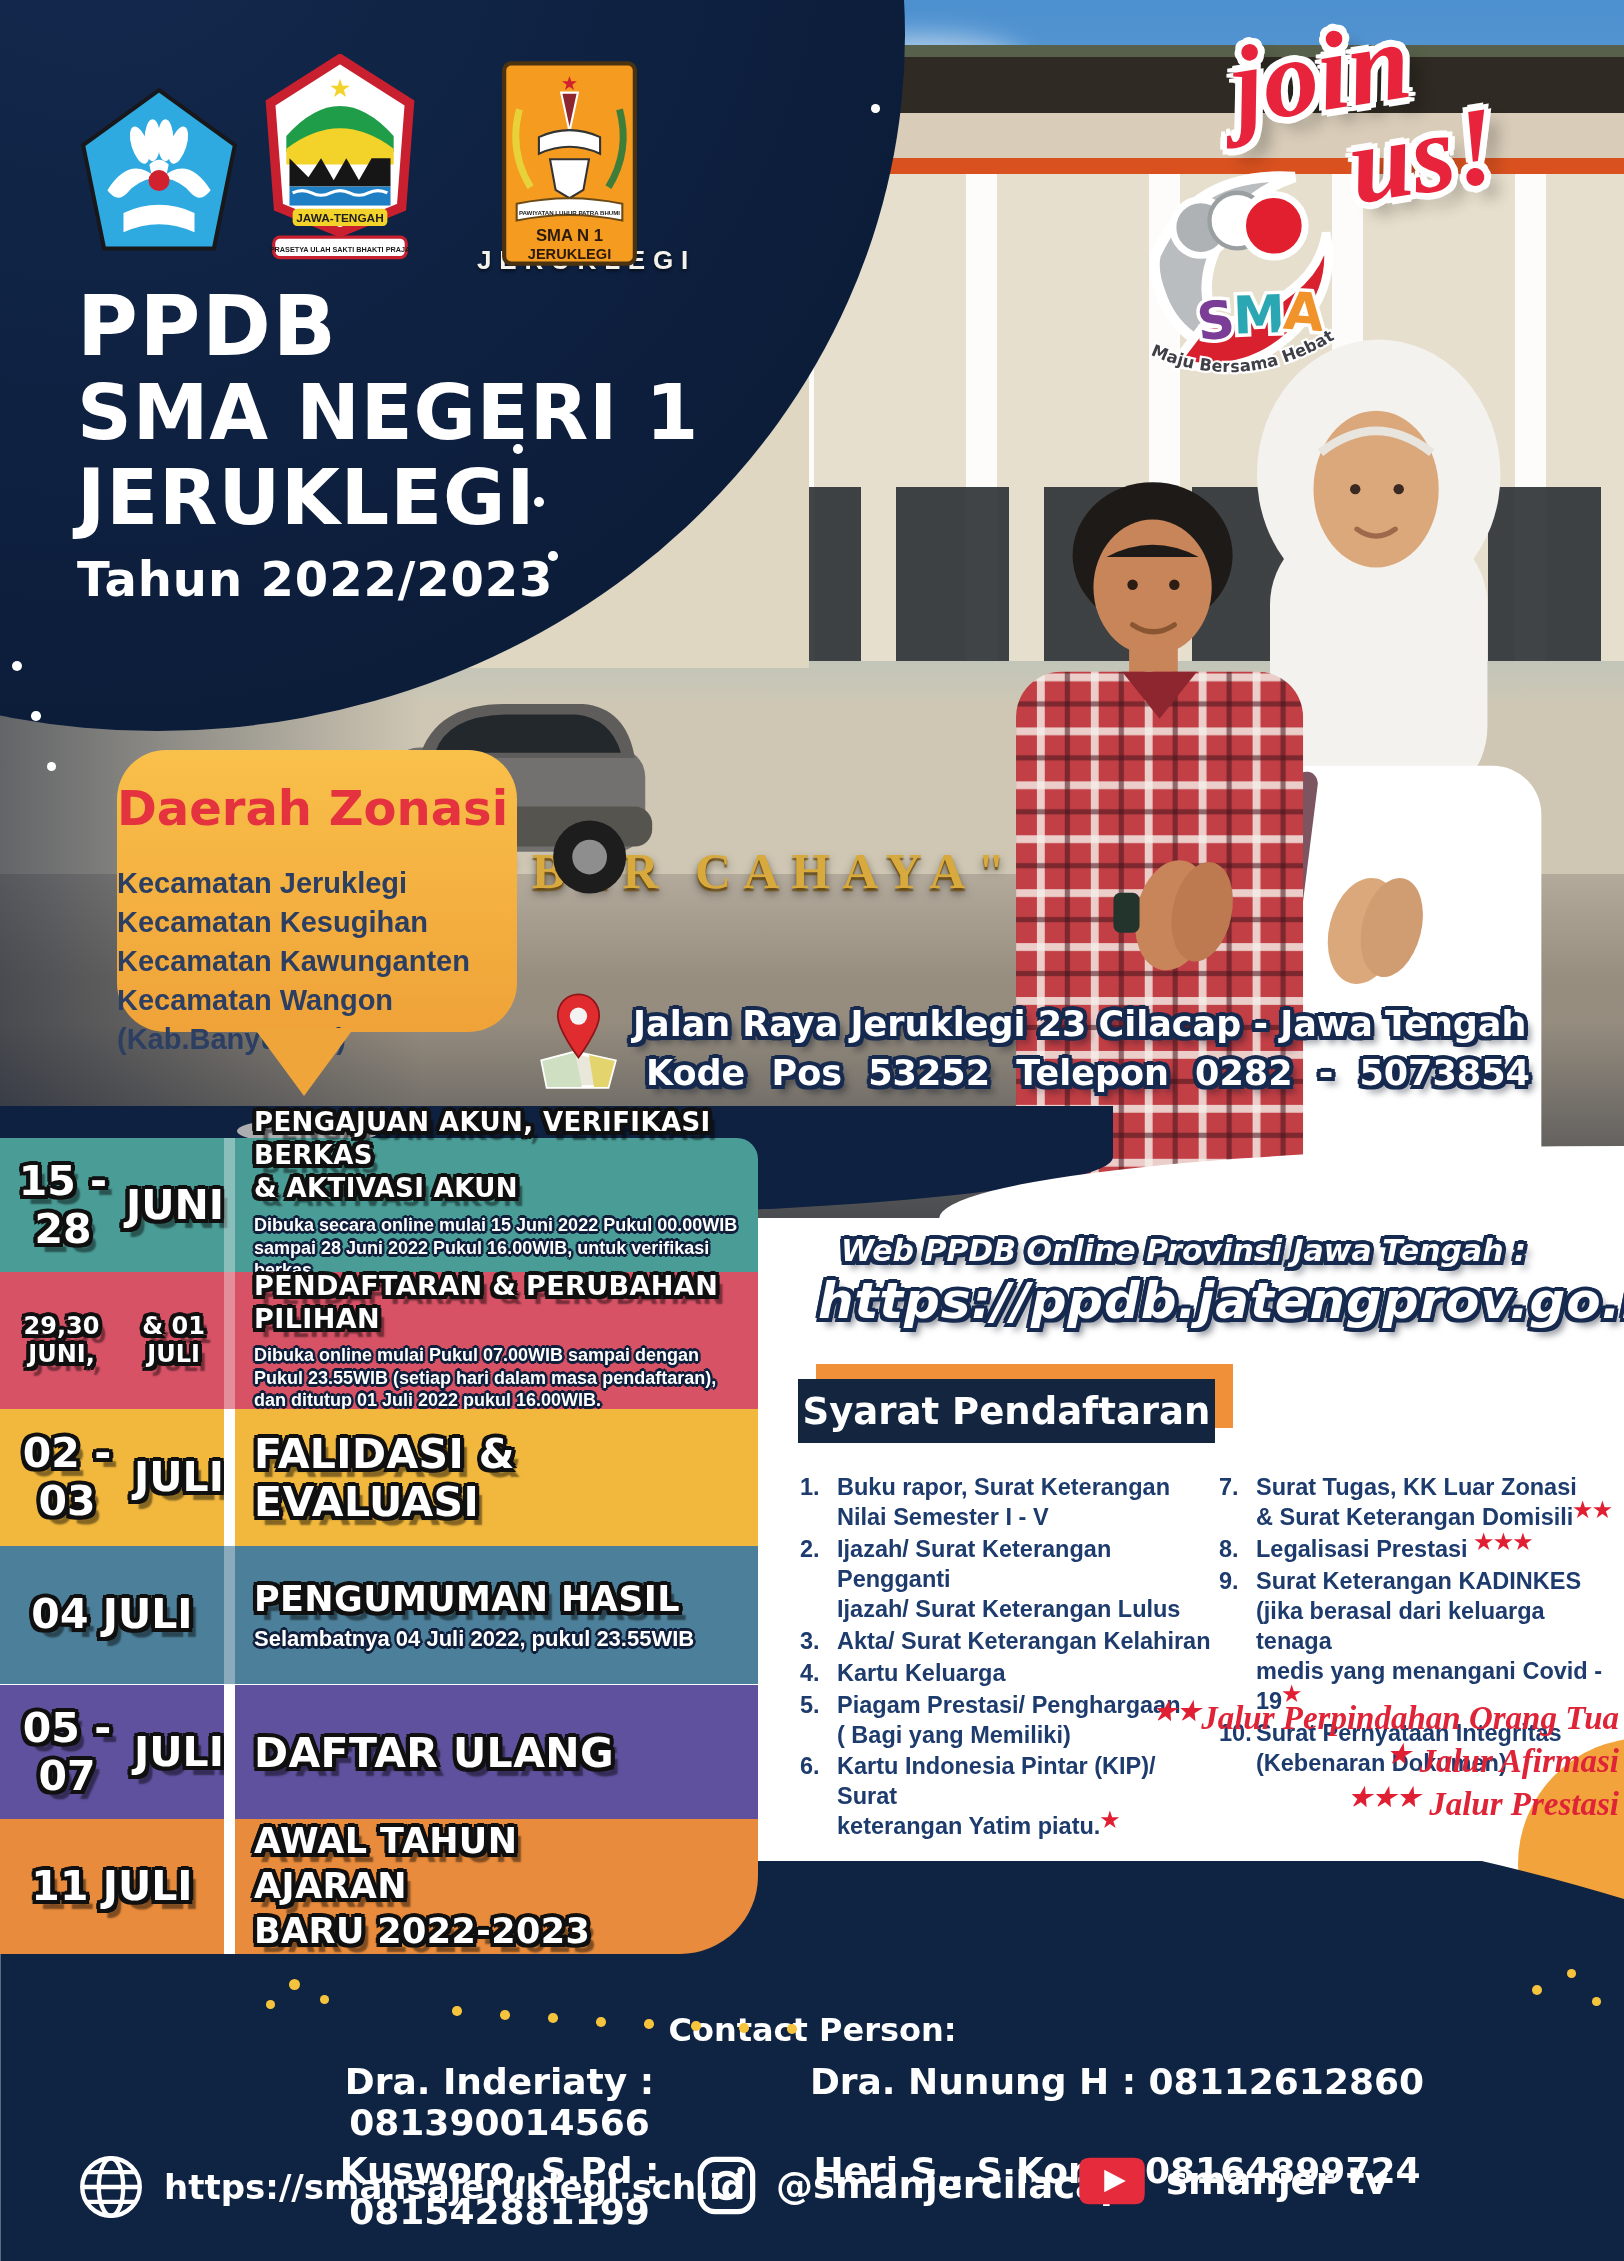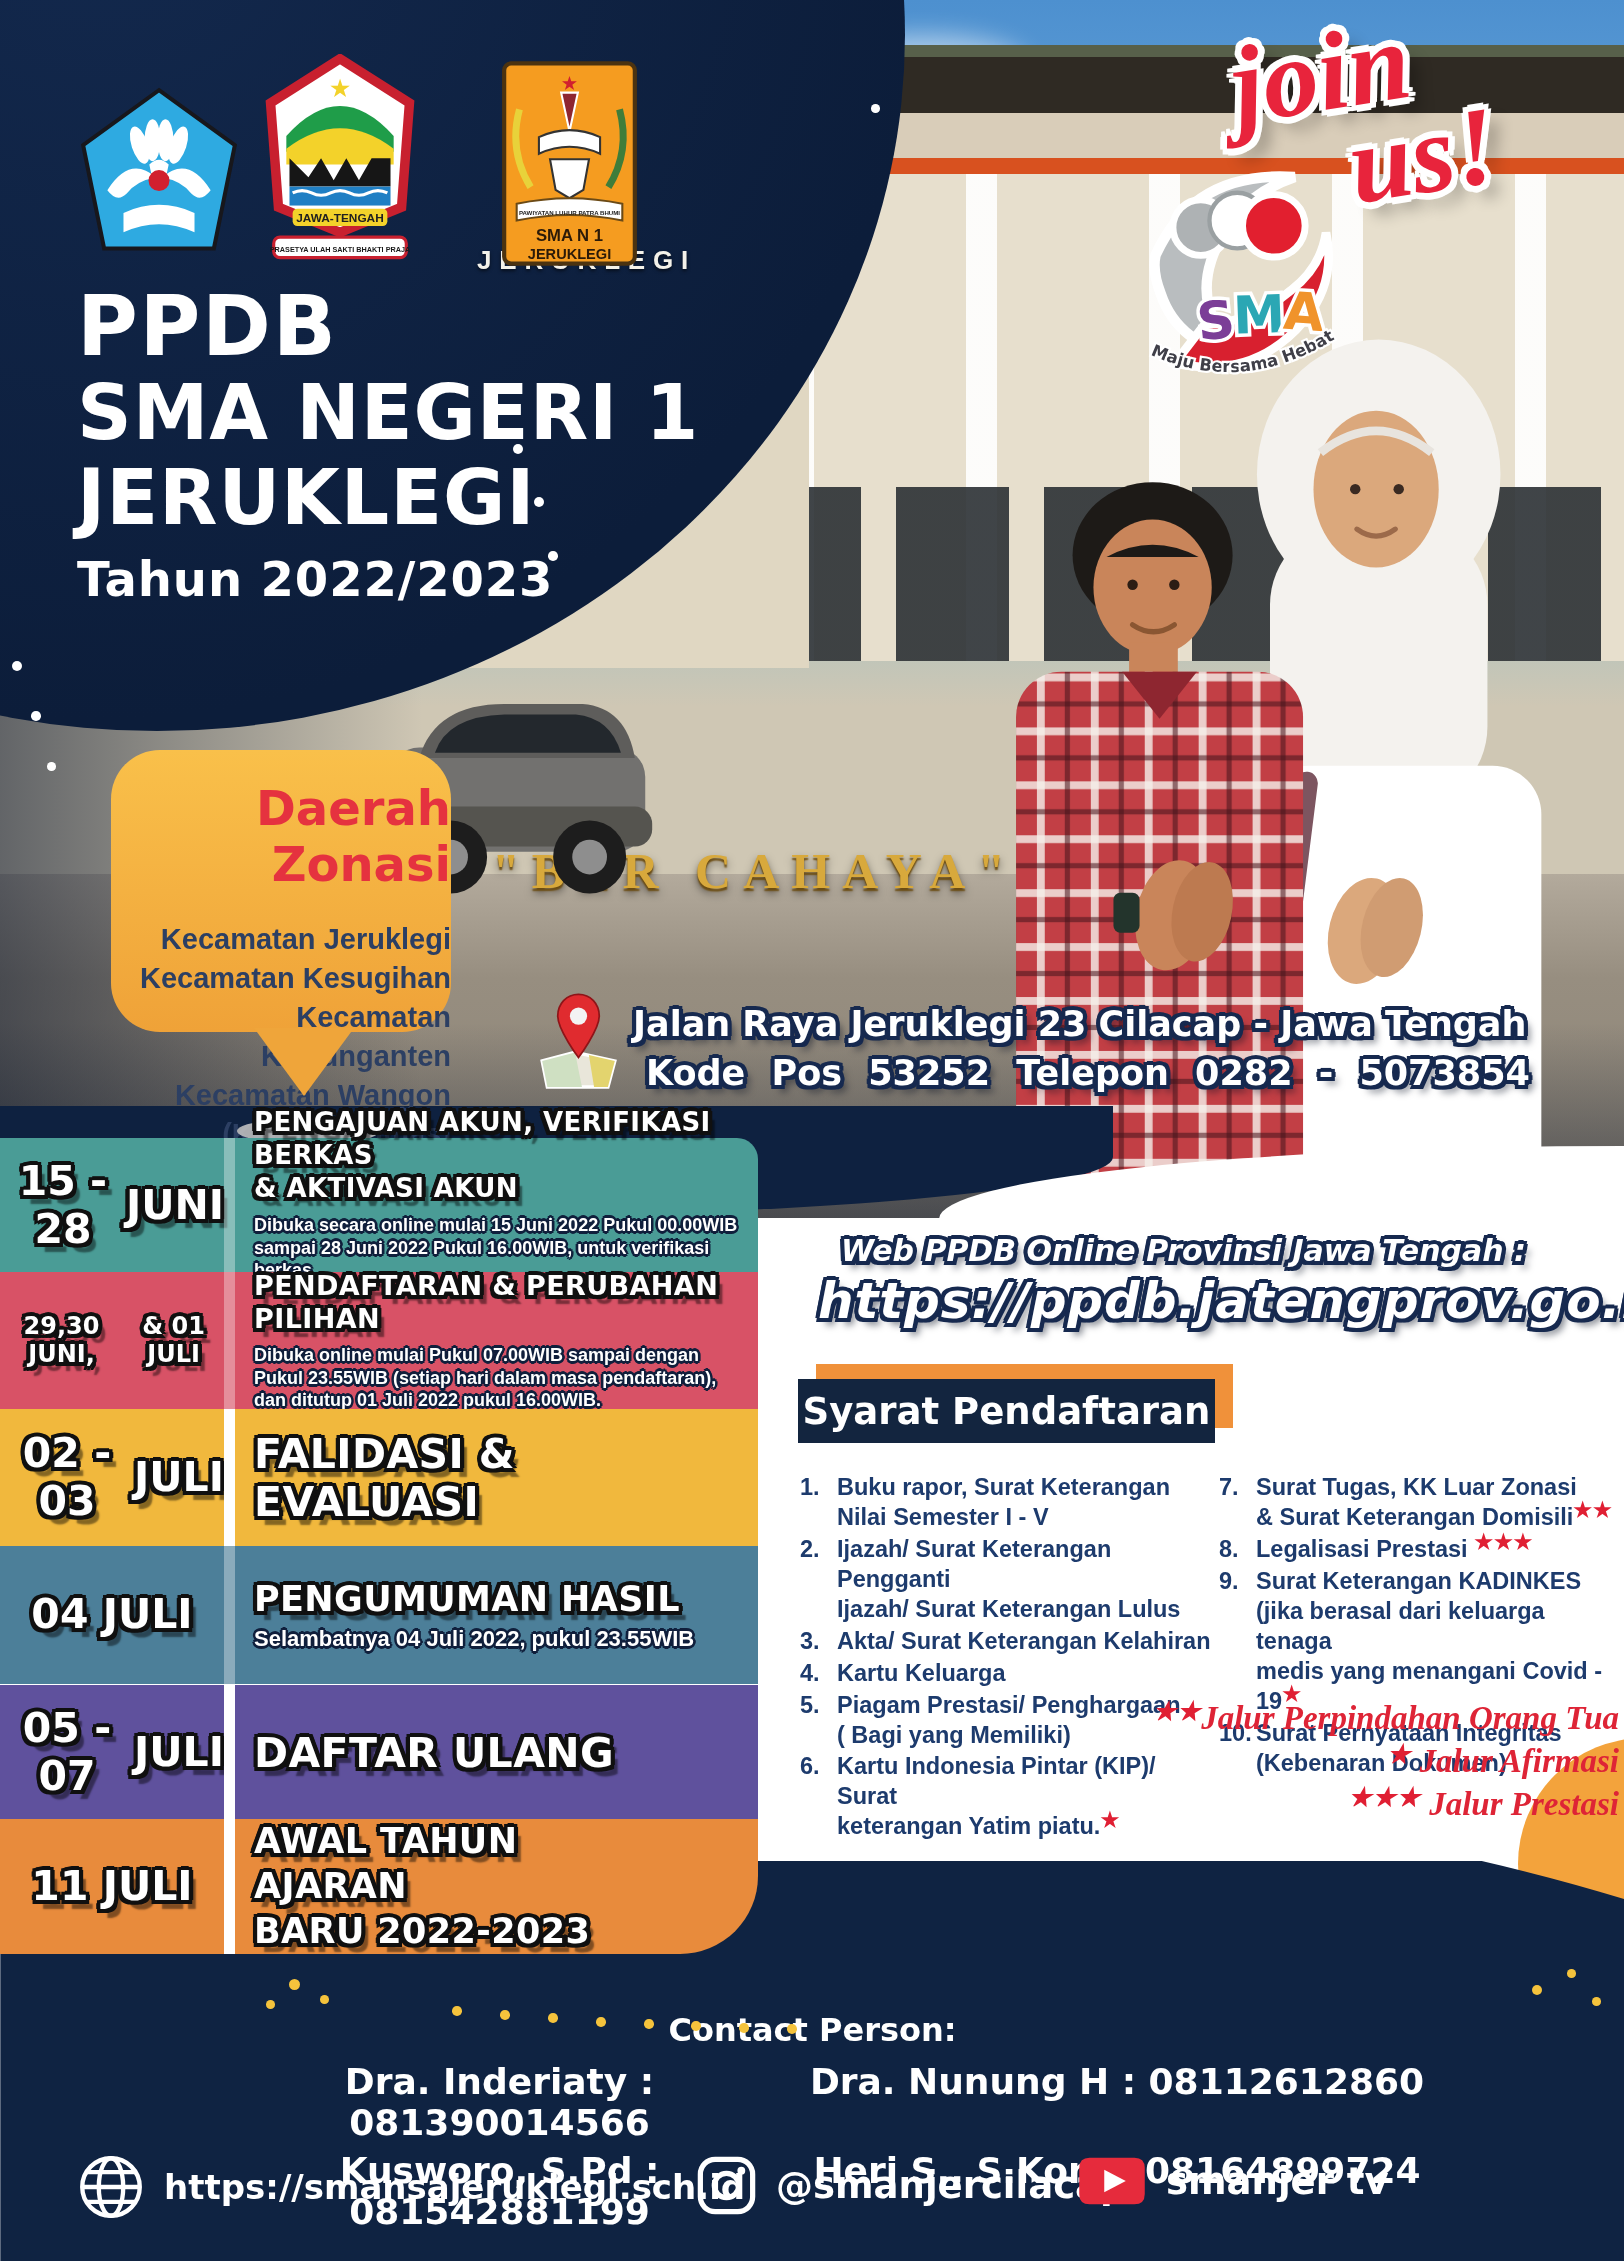--- a/index.html
+++ b/index.html
@@ -51,22 +51,22 @@
 
   .joinus{position:absolute;left:1222px;top:24px;z-index:6;transform:rotate(-9deg);
         font-family:"Liberation Serif",serif;font-style:italic;font-weight:700;color:#e8243c;}
   .joinus .w1{position:absolute;left:0;top:0;font-size:111px;}
   .joinus .w2{position:absolute;left:104px;top:97px;font-size:111px;}
   .halo{text-shadow:#fff 7px 0,#fff -7px 0,#fff 0 7px,#fff 0 -7px,#fff 5.2px 5.2px,#fff -5.2px 5.2px,#fff 5.2px -5.2px,#fff -5.2px -5.2px,rgba(0,0,0,.3) 12px 14px 15.7px;}
 
   .smabadge{position:absolute;left:1124px;top:144px;z-index:6;}
 
   
-  .zonasi{position:absolute;left:111px;top:750px;width:340px;height:282px;z-index:6;border-radius:49px;
-        background:linear-gradient(180deg,#f9c04a,#efa238);text-align:right;}
+  .zonasi{position:absolute;left:117px;top:750px;width:400px;height:282px;z-index:6;border-radius:49px;
+        background:linear-gradient(180deg,#f9c04a,#efa238);text-align:left;}
   .zonasi-title{margin-top:30px;font-family:"DejaVu Sans",sans-serif;font-weight:800;font-size:48px;color:#e5323f;}
   .zonasi-items{margin-top:28px;font-weight:700;font-size:29px;line-height:39px;color:#2c3f63;}
   .zon-tail{position:absolute;left:254px;top:1028px;width:0;height:0;z-index:6;
         border-left:50px solid transparent;border-right:50px solid transparent;border-top:68px solid #efa53a;}
   .zon-shadow{position:absolute;left:237px;top:1118px;width:143px;height:26px;border-radius:50%;background:#bdbdbd;z-index:6;opacity:.9;}
 
   
   .pin{position:absolute;left:537px;top:990px;z-index:6;}
   .addr{position:absolute;left:633px;top:1000px;z-index:6;color:#fff;font-family:"DejaVu Sans",sans-serif;
         font-weight:800;font-size:35px;line-height:49px;}

